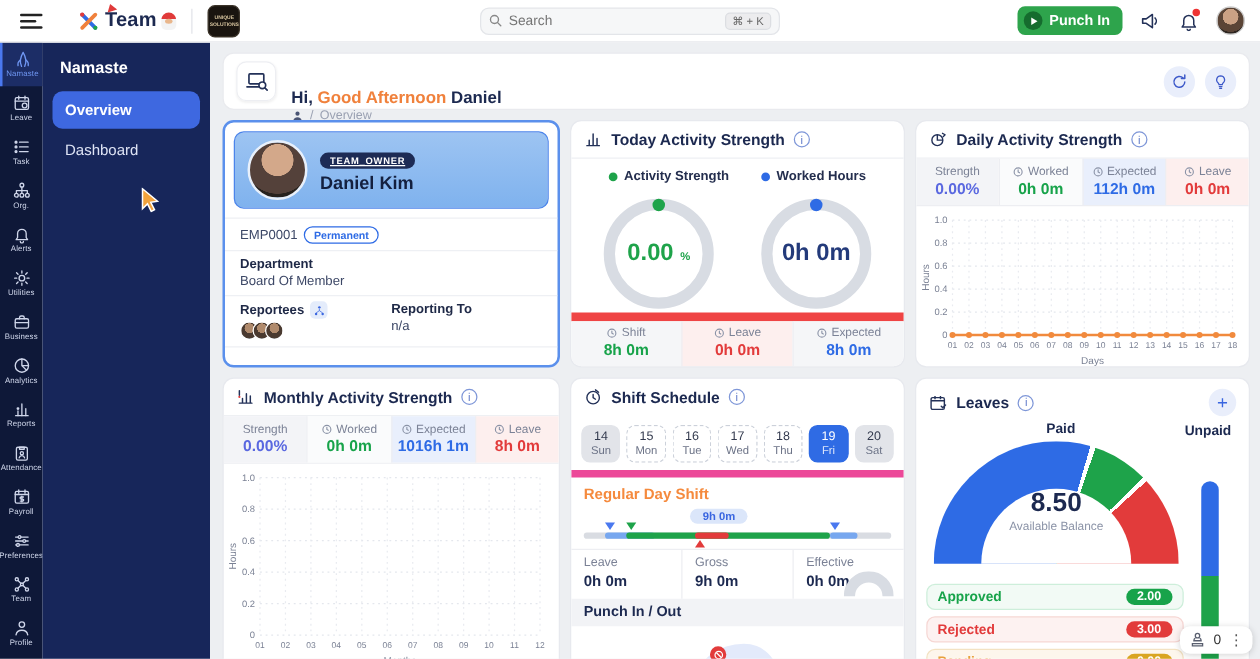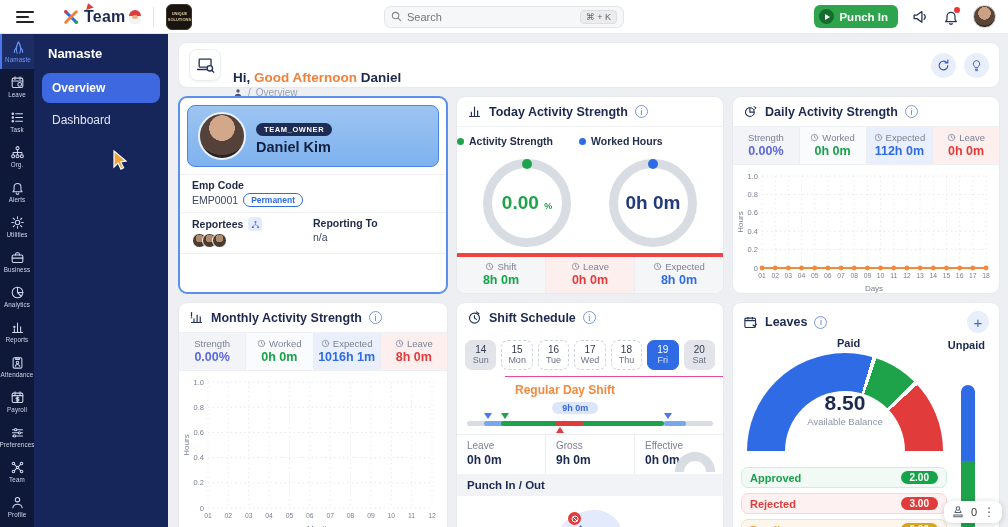--- a/index.html
+++ b/index.html
@@ -60,62 +60,62 @@
   .card { background:#fff; border:1px solid #e7e9ee; border-radius:9px; overflow:hidden; position:relative; }
   .r1 { height:198px; } .r2 { height:262px; }
   .card-head { display:flex; align-items:center; gap:7px; padding:7px 10px; border-bottom:1px solid #eef0f3; }
   .card-title { font-size:12.5px; font-weight:800; color:#1c2950; }
   .info-i { width:13px; height:13px; border-radius:50%; border:1px solid #7f97d8; color:#5f7ac9; font-size:9px; display:flex; align-items:center; justify-content:center; cursor:pointer; font-style:normal; }
 
   
   .emp-card { border:2px solid #5b90ec; }
   .emp-head { margin:7px; border:1px solid #4b84ea; border-radius:8px; background:linear-gradient(180deg,#9dc4f2,#7fb2ee); display:flex; align-items:center; padding:8px 10px; gap:10px; height:62px; }
   .emp-avatar { width:48px; height:48px; border-radius:50%; border:2px solid #e8f0fb; background:radial-gradient(circle at 50% 32%, #d3a88a 0 34%, #54413a 35% 72%, #27221e 73%); }
-  .emp-badge { display:inline-block; background:#1d2b55; color:#fff; font-size:7.5px; font-weight:700; letter-spacing:.6px; border-radius:8px; padding:2px 8px; }
+  .emp-badge { display:inline-block; background:#1d2b55; color:#fff; font-size:7.5px; font-weight:700; letter-spacing:.6px; border-radius:8px; padding:2px 8px;text-decoration:underline; }
   .emp-name { font-size:14.5px; font-weight:800; color:#14203f; margin-top:3px; }
   .emp-row { padding:4px 12px 5px; border-top:1px solid #eef0f4; }
   .emp-label { font-size:10.5px; font-weight:700; color:#1f2947; }
   .emp-value { font-size:10.5px; color:#3c4766; margin-top:2px; display:flex; align-items:center; gap:5px; }
   .perm-pill { font-size:8.5px; color:#2e6be5; border:1px solid #2e6be5; border-radius:8px; padding:1px 7px; font-weight:700; background:#fff; }
   .emp-cols { display:flex; }
   .emp-cols > div { flex:1; }
   .hier-btn { width:14px; height:14px; border-radius:4px; background:#e4ecfb; color:#3a66e0; display:inline-flex; align-items:center; justify-content:center; cursor:pointer; }
   .reportee-avatars { display:flex; margin-top:2px; }
   .reportee-avatars .ra { width:15px; height:15px; border-radius:50%; border:1.5px solid #fff; margin-left:-5px; background:radial-gradient(circle at 50% 35%, #b08a6c 0 36%, #4a3a30 37% 75%, #21201e 76%); cursor:pointer; }
   .reportee-avatars .ra:first-child { margin-left:0; }
 
   
-  .legend { display:flex; gap:26px; padding:8px 0 4px; }
+  .legend { display:flex; justify-content:center; gap:26px; padding:8px 0 4px; }
   .legend-item { display:flex; align-items:center; gap:5px; font-size:10.5px; font-weight:700; color:#242e4e; }
   .legend-dot { width:7px; height:7px; border-radius:50%; }
   .donut-row { display:flex; justify-content:center; gap:38px; padding:8px 0 2px; }
   .donut { width:88px; height:88px; border-radius:50%; border:9px solid #d8dce3; position:relative; display:flex; align-items:center; justify-content:center; }
   .donut .dot { position:absolute; top:-9px; left:50%; transform:translateX(-50%); width:10px; height:10px; border-radius:50%; }
   .donut-val { font-size:19px; font-weight:800; }
   .donut-val small { font-size:9px; font-weight:700; }
-  .tstats { position:absolute; left:0; right:0; bottom:0; display:flex; border-top:4px solid #ef4444;justify-content:center; }
+  .tstats { position:absolute; left:0; right:0; bottom:0; display:flex; border-top:7px solid #ef4444;justify-content:center; }
   .tstat { flex:1; text-align:center; padding:4px 0 6px; }
   .tstat + .tstat { border-left:1px solid #edeef2; }
   .stat-label { font-size:9.5px; color:#7b8296; display:flex; align-items:center; justify-content:center; gap:3px; }
   .stat-value { font-size:12.5px; font-weight:800; margin-top:1px; }
 
   
   .stats4 { display:flex; border-bottom:1px solid #edeef2; }
   .s4 { flex:1; text-align:center; padding:5px 0 6px; }
   .s4 + .s4 { border-left:1px solid #edeef2; }
   .chart-wrap { padding:4px 4px 0 2px; }
 
   
   .days { display:flex; gap:5px; padding:8px 8px 6px; }
   .day-chip { flex:1; border-radius:7px; text-align:center; padding:3px 0 4px; font-size:10px; color:#333a4e; cursor:pointer; background:#fff; border:1px dashed #ccd1da; }
   .day-chip .dnum { font-size:10px; } .day-chip .dname { font-size:9px; color:#6b7286; }
   .day-chip.weekend { background:#e2e4e9; border:1px solid #e2e4e9; }
   .day-chip.selected { background:#2f6be4; border:1px solid #2f6be4; color:#fff; }
   .day-chip.selected .dname { color:#dce6fb; }
-  .shift-name { color:#f58a3d; font-weight:800; font-size:12px; padding:6px 10px 2px; border-top:1px solid #ec4899;margin-left:48px; }
+  .shift-name { color:#f58a3d; font-weight:800; font-size:12px; padding:6px 10px 2px; border-top:6px solid #ec4899; }
   .timeline { position:relative; margin:22px 10px 8px; height:5px; }
   .tl-track { position:absolute; left:0; right:0; top:0; height:5px; background:#d9dce2; border-radius:3px; }
   .tl-seg { position:absolute; top:0; height:5px; border-radius:3px; }
   .tl-badge { position:absolute; left:44%; top:-19px; transform:translateX(-50%); background:#dbe6fa; color:#3a66e0; font-size:9px; font-weight:700; border-radius:7px; padding:1px 10px; }
   .tri-down { position:absolute; top:-8px; width:0; height:0; border-left:4px solid transparent; border-right:4px solid transparent; border-top:6px solid #888; }
   .tri-up { position:absolute; top:6px; width:0; height:0; border-left:4px solid transparent; border-right:4px solid transparent; border-bottom:6px solid #e23b3b; }
   .shift-stats { display:flex; border-top:1px solid #edeef2; position:relative; }
   .sstat { flex:1; padding:5px 0 7px 10px; }
   .sstat + .sstat { border-left:1px solid #edeef2; }
   .sstat .lab { font-size:10px; color:#7b8296; }
@@ -403,25 +403,28 @@
 
     <div class="card r1 emp-card">
       <div class="emp-head">
         <div class="emp-avatar"></div>
         <div>
           <span class="emp-badge">TEAM_OWNER</span>
           <div class="emp-name">Daniel Kim</div>
         </div>
       </div>
       <div class="emp-row">
-        <div class="emp-label">Emp Code</div>
         <div class="emp-value">
             <span>EMP0001</span>
             <span class="perm-pill">Permanent</span>
           </div>
+      </div>
+      <div class="emp-row">
+        <div class="emp-label">Department</div>
+        <div class="emp-value">Board Of Member</div>
       </div>
       <div class="emp-row emp-cols">
         <div>
           <div class="emp-label" style="display:flex;align-items:center;gap:5px;">
             <span>Reportees</span>
             <span class="hier-btn">
               <svg width="9" height="9" viewBox="0 0 24 24">
                   <circle cx="12" cy="5" r="2.6" fill="#3a66e0"></circle>
                   <circle cx="5" cy="19" r="2.6" fill="#3a66e0"></circle>
                   <circle cx="19" cy="19" r="2.6" fill="#3a66e0"></circle>

